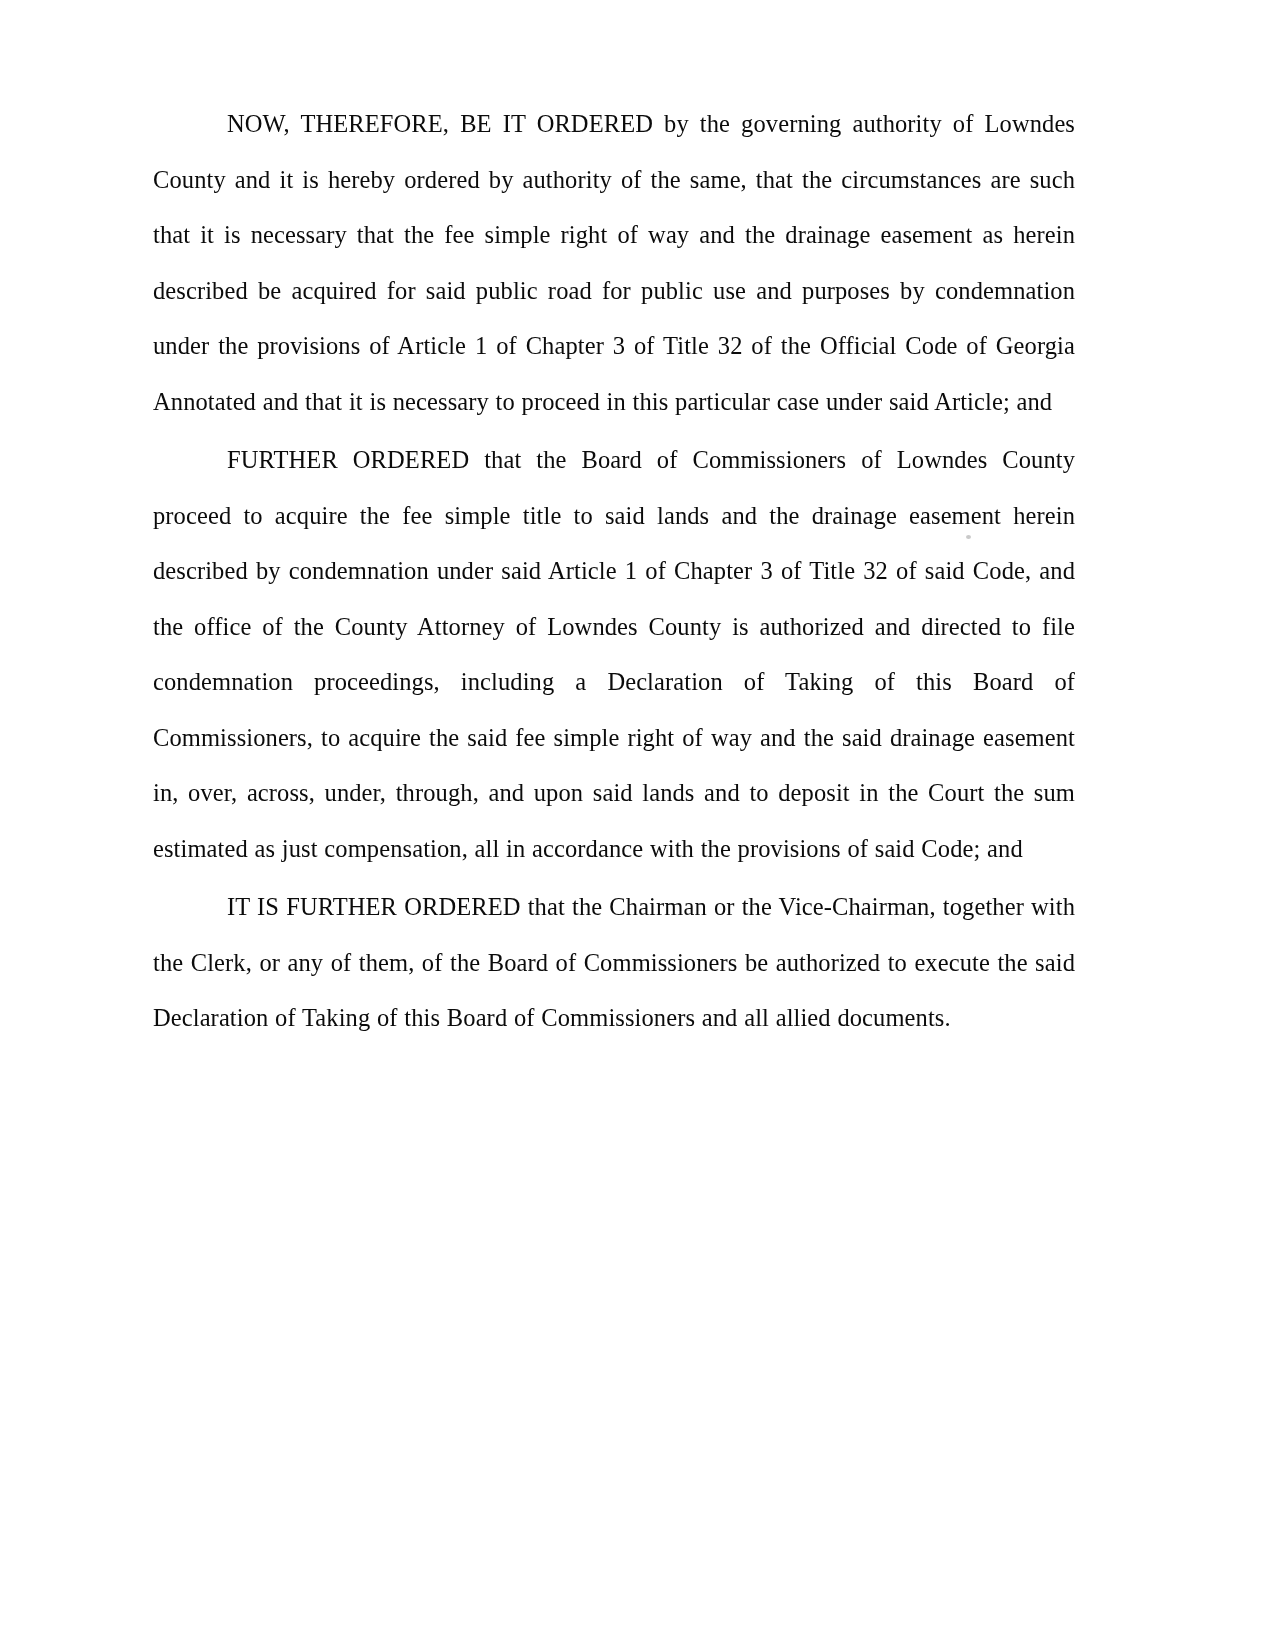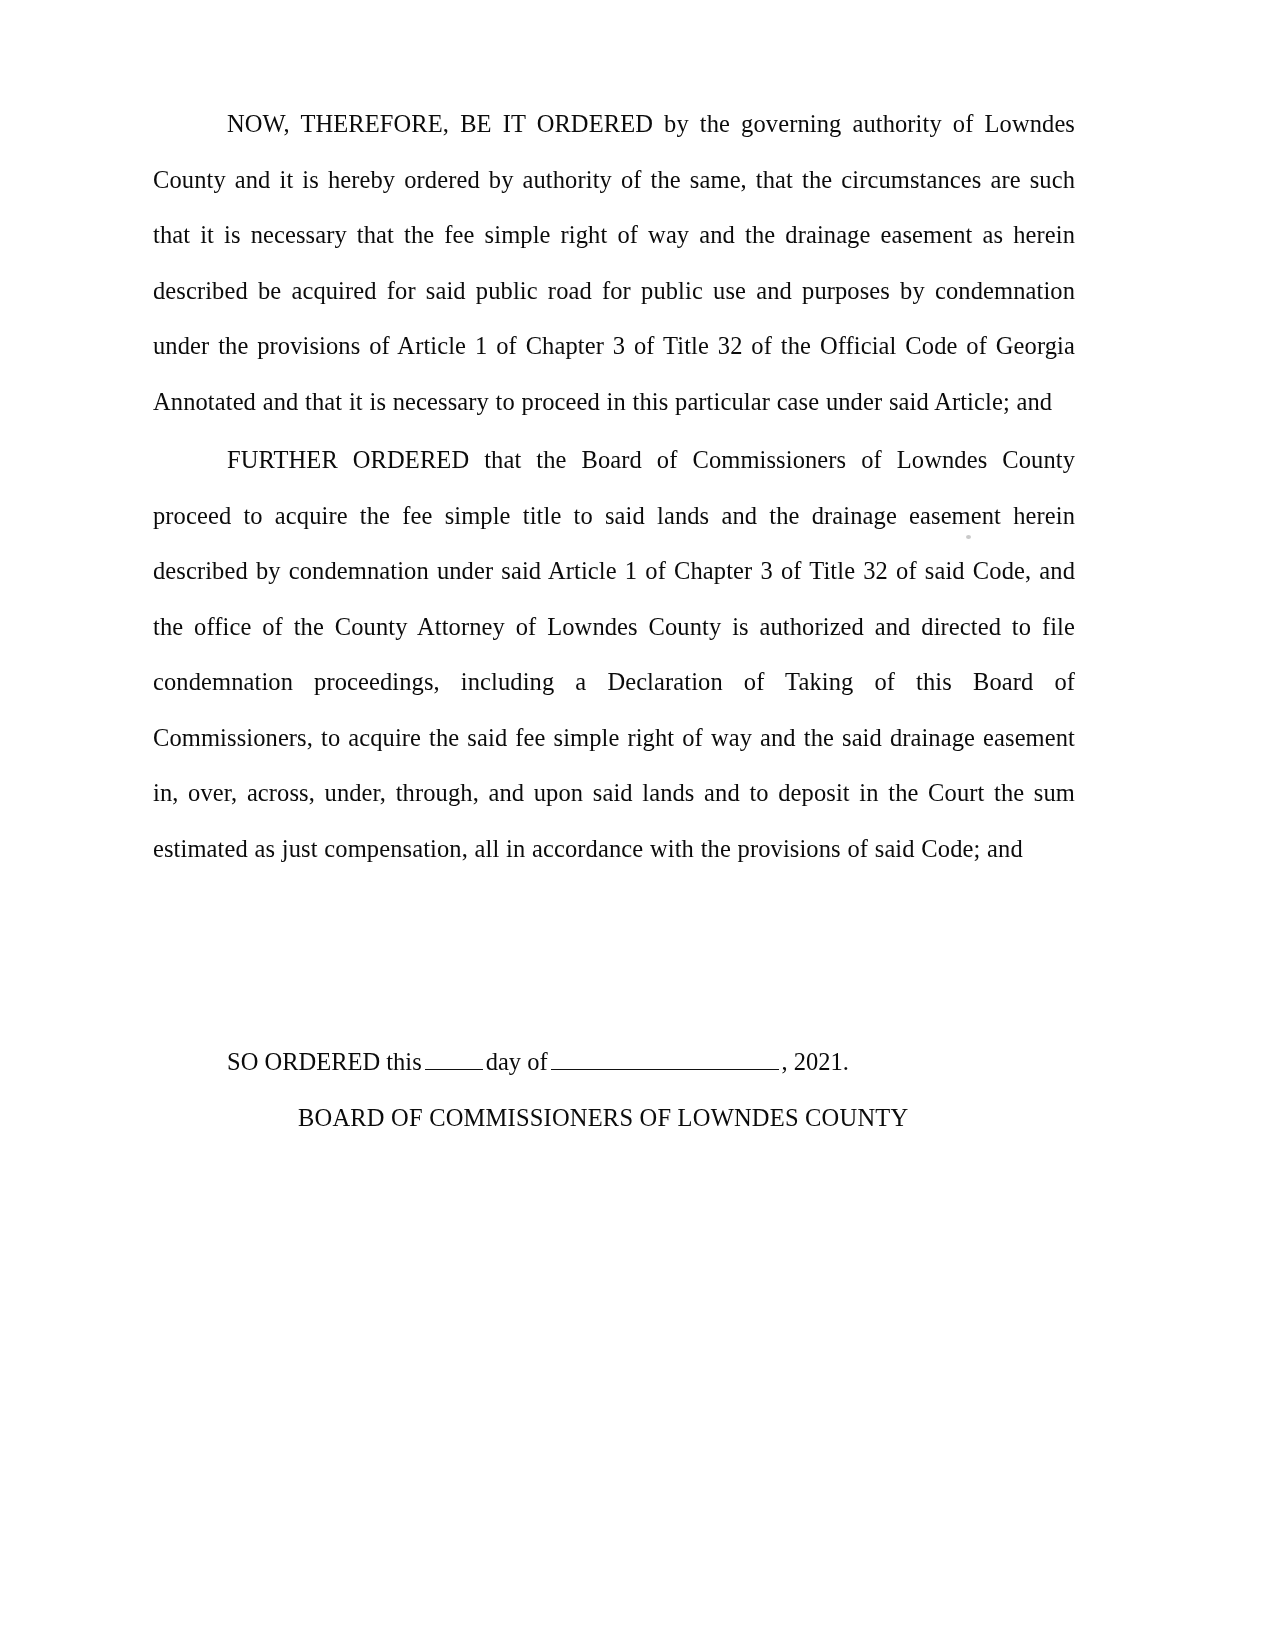--- a/index.html
+++ b/index.html
@@ -130,26 +130,23 @@
   }
 </style>
 </head>
 <body>
 
 <div class="page">
 
   <div class="doc-body">
     <p class="para">NOW, THEREFORE, BE IT ORDERED by the governing authority of Lowndes County and it is hereby ordered by authority of the same, that the circumstances are such that it is necessary that the fee simple right of way and the drainage easement as herein described be acquired for said public road for public use and purposes by condemnation under the provisions of Article 1 of Chapter 3 of Title 32 of the Official Code of Georgia Annotated and that it is necessary to proceed in this particular case under said Article; and</p>
     <p class="para">FURTHER ORDERED that the Board of Commissioners of Lowndes County proceed to acquire the fee simple title to said lands and the drainage easement herein described by condemnation under said Article 1 of Chapter 3 of Title 32 of said Code, and the office of the County Attorney of Lowndes County is authorized and directed to file condemnation proceedings, including a Declaration of Taking of this Board of Commissioners, to acquire the said fee simple right of way and the said drainage easement in, over, across, under, through, and upon said lands and to deposit in the Court the sum estimated as just compensation, all in accordance with the provisions of said Code; and</p>
+    <p class="para">IT IS FURTHER ORDERED that the Chairman or the Vice-Chairman, together with the Clerk, or any of them, of the Board of Commissioners be authorized to execute the said Declaration of Taking of this Board of Commissioners and all allied documents.</p>
   </div>
 
-  <div class="closing">
-    <p class="so-ordered"><span>SO ORDERED this</span><span class="blank blank-day"></span><span>day of</span><span class="blank blank-month"></span><span>, 2021.</span></p>
-    <p class="board-line">BOARD OF COMMISSIONERS OF LOWNDES COUNTY</p>
-  </div>
 
   <div class="sig-block">
     <div class="sig-row">
       <div class="sig-col-right">
         <span class="sig-label">Attest:</span>
         <span class="sig-rule rule-attest"></span>
       </div>
     </div>
     <div class="names-row">
       <div class="names-col-left">

